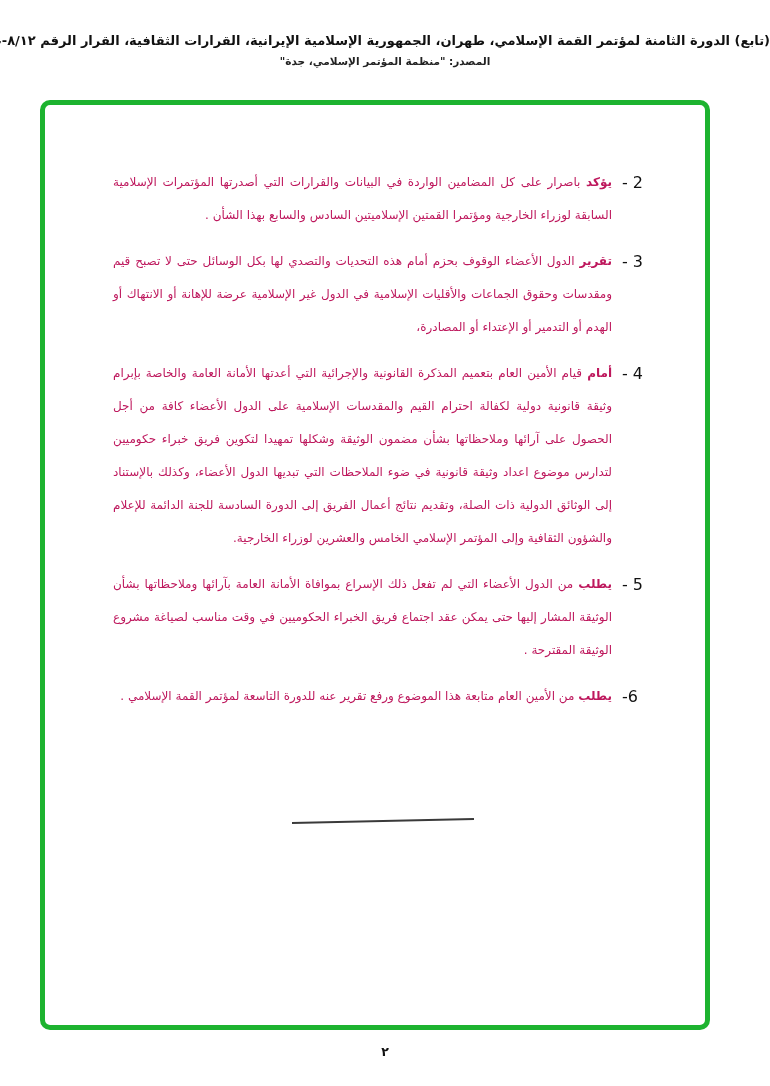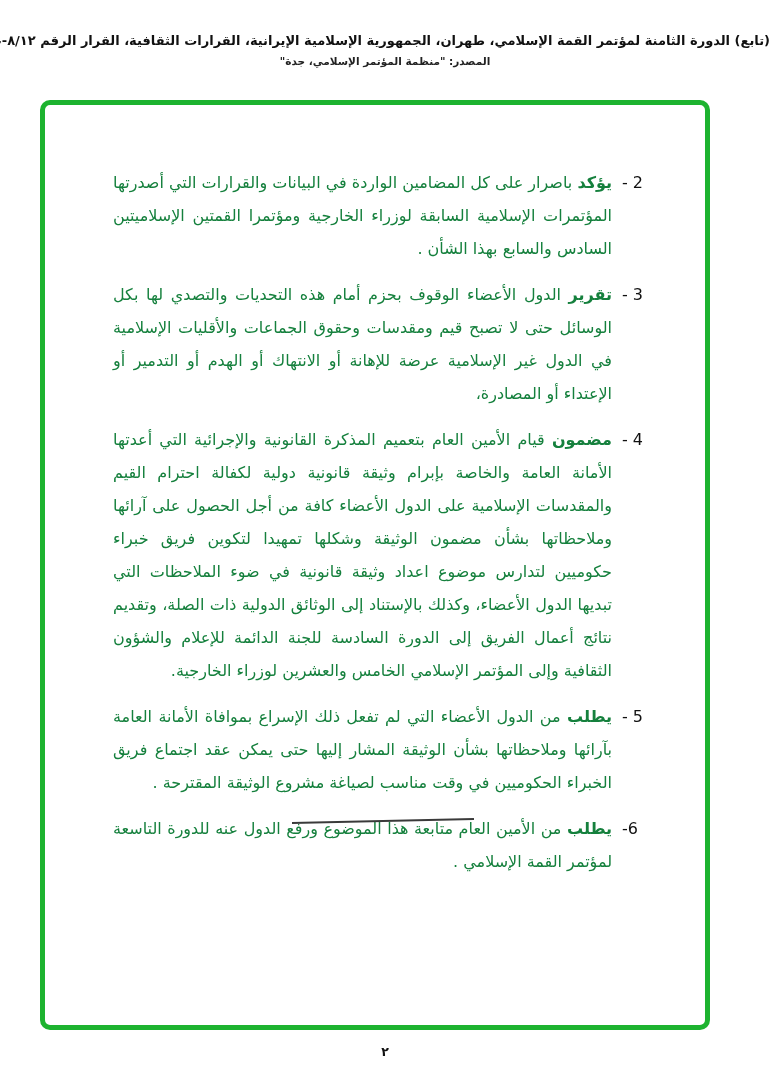--- a/index.html
+++ b/index.html
@@ -28,21 +28,21 @@
     position:absolute;top:166px;right:112px;left:113px;direction:rtl;
   }
   .item{
     display:flex;margin-bottom:13px;
   }
   .num{
     flex:0 0 36px;margin-left:10px;font-size:16px;line-height:33px;
     text-align:left;white-space:nowrap;color:#111;
   }
   .itext{
-    flex:1;font-size:16px;line-height:33px;text-align:justify;color:#15803d;
+    flex:1;font-size:12px;line-height:33px;text-align:justify;color:#be185d;
   }
   .lead{font-weight:bold;}
   
   .divider{
     position:absolute;top:820px;left:292px;width:182px;height:2px;
     background:#3a3a3a;transform:rotate(-1.2deg);
   }
   
   .page-number{
     position:absolute;top:1044px;left:0;width:770px;text-align:center;
@@ -73,38 +73,38 @@
     <span class="num">3 -</span>
     <div class="itext">
       <b class="lead">تقرير</b>
       <span>الدول الأعضاء الوقوف بحزم أمام هذه التحديات والتصدي لها بكل الوسائل حتى لا تصبح قيم ومقدسات وحقوق الجماعات والأقليات الإسلامية في الدول غير الإسلامية عرضة للإهانة أو الانتهاك أو الهدم أو التدمير أو الإعتداء أو المصادرة،</span>
     </div>
   </div>
 
   <div class="item">
     <span class="num">4 -</span>
     <div class="itext">
-      <b class="lead">مضمون</b>
+      <b class="lead">أمام</b>
       <span>قيام الأمين العام بتعميم المذكرة القانونية والإجرائية التي أعدتها الأمانة العامة والخاصة بإبرام وثيقة قانونية دولية لكفالة احترام القيم والمقدسات الإسلامية على الدول الأعضاء كافة من أجل الحصول على آرائها وملاحظاتها بشأن مضمون الوثيقة وشكلها تمهيدا لتكوين فريق خبراء حكوميين لتدارس موضوع اعداد وثيقة قانونية في ضوء الملاحظات التي تبديها الدول الأعضاء، وكذلك بالإستناد إلى الوثائق الدولية ذات الصلة، وتقديم نتائج أعمال الفريق إلى الدورة السادسة للجنة الدائمة للإعلام والشؤون الثقافية وإلى المؤتمر الإسلامي الخامس والعشرين لوزراء الخارجية.</span>
     </div>
   </div>
 
   <div class="item">
     <span class="num">5 -</span>
     <div class="itext">
       <b class="lead">يطلب</b>
       <span>من الدول الأعضاء التي لم تفعل ذلك الإسراع بموافاة الأمانة العامة بآرائها وملاحظاتها بشأن الوثيقة المشار إليها حتى يمكن عقد اجتماع فريق الخبراء الحكوميين في وقت مناسب لصياغة مشروع الوثيقة المقترحة .</span>
     </div>
   </div>
 
   <div class="item">
     <span class="num">6-</span>
     <div class="itext">
       <b class="lead">يطلب</b>
-      <span>من الأمين العام متابعة هذا الموضوع ورفع الدول عنه للدورة التاسعة لمؤتمر القمة الإسلامي .</span>
+      <span>من الأمين العام متابعة هذا الموضوع ورفع تقرير عنه للدورة التاسعة لمؤتمر القمة الإسلامي .</span>
     </div>
   </div>
 
 </div>
 
 <div class="divider"></div>
 
 <div class="page-number">٢</div>
 
 </body></html>

